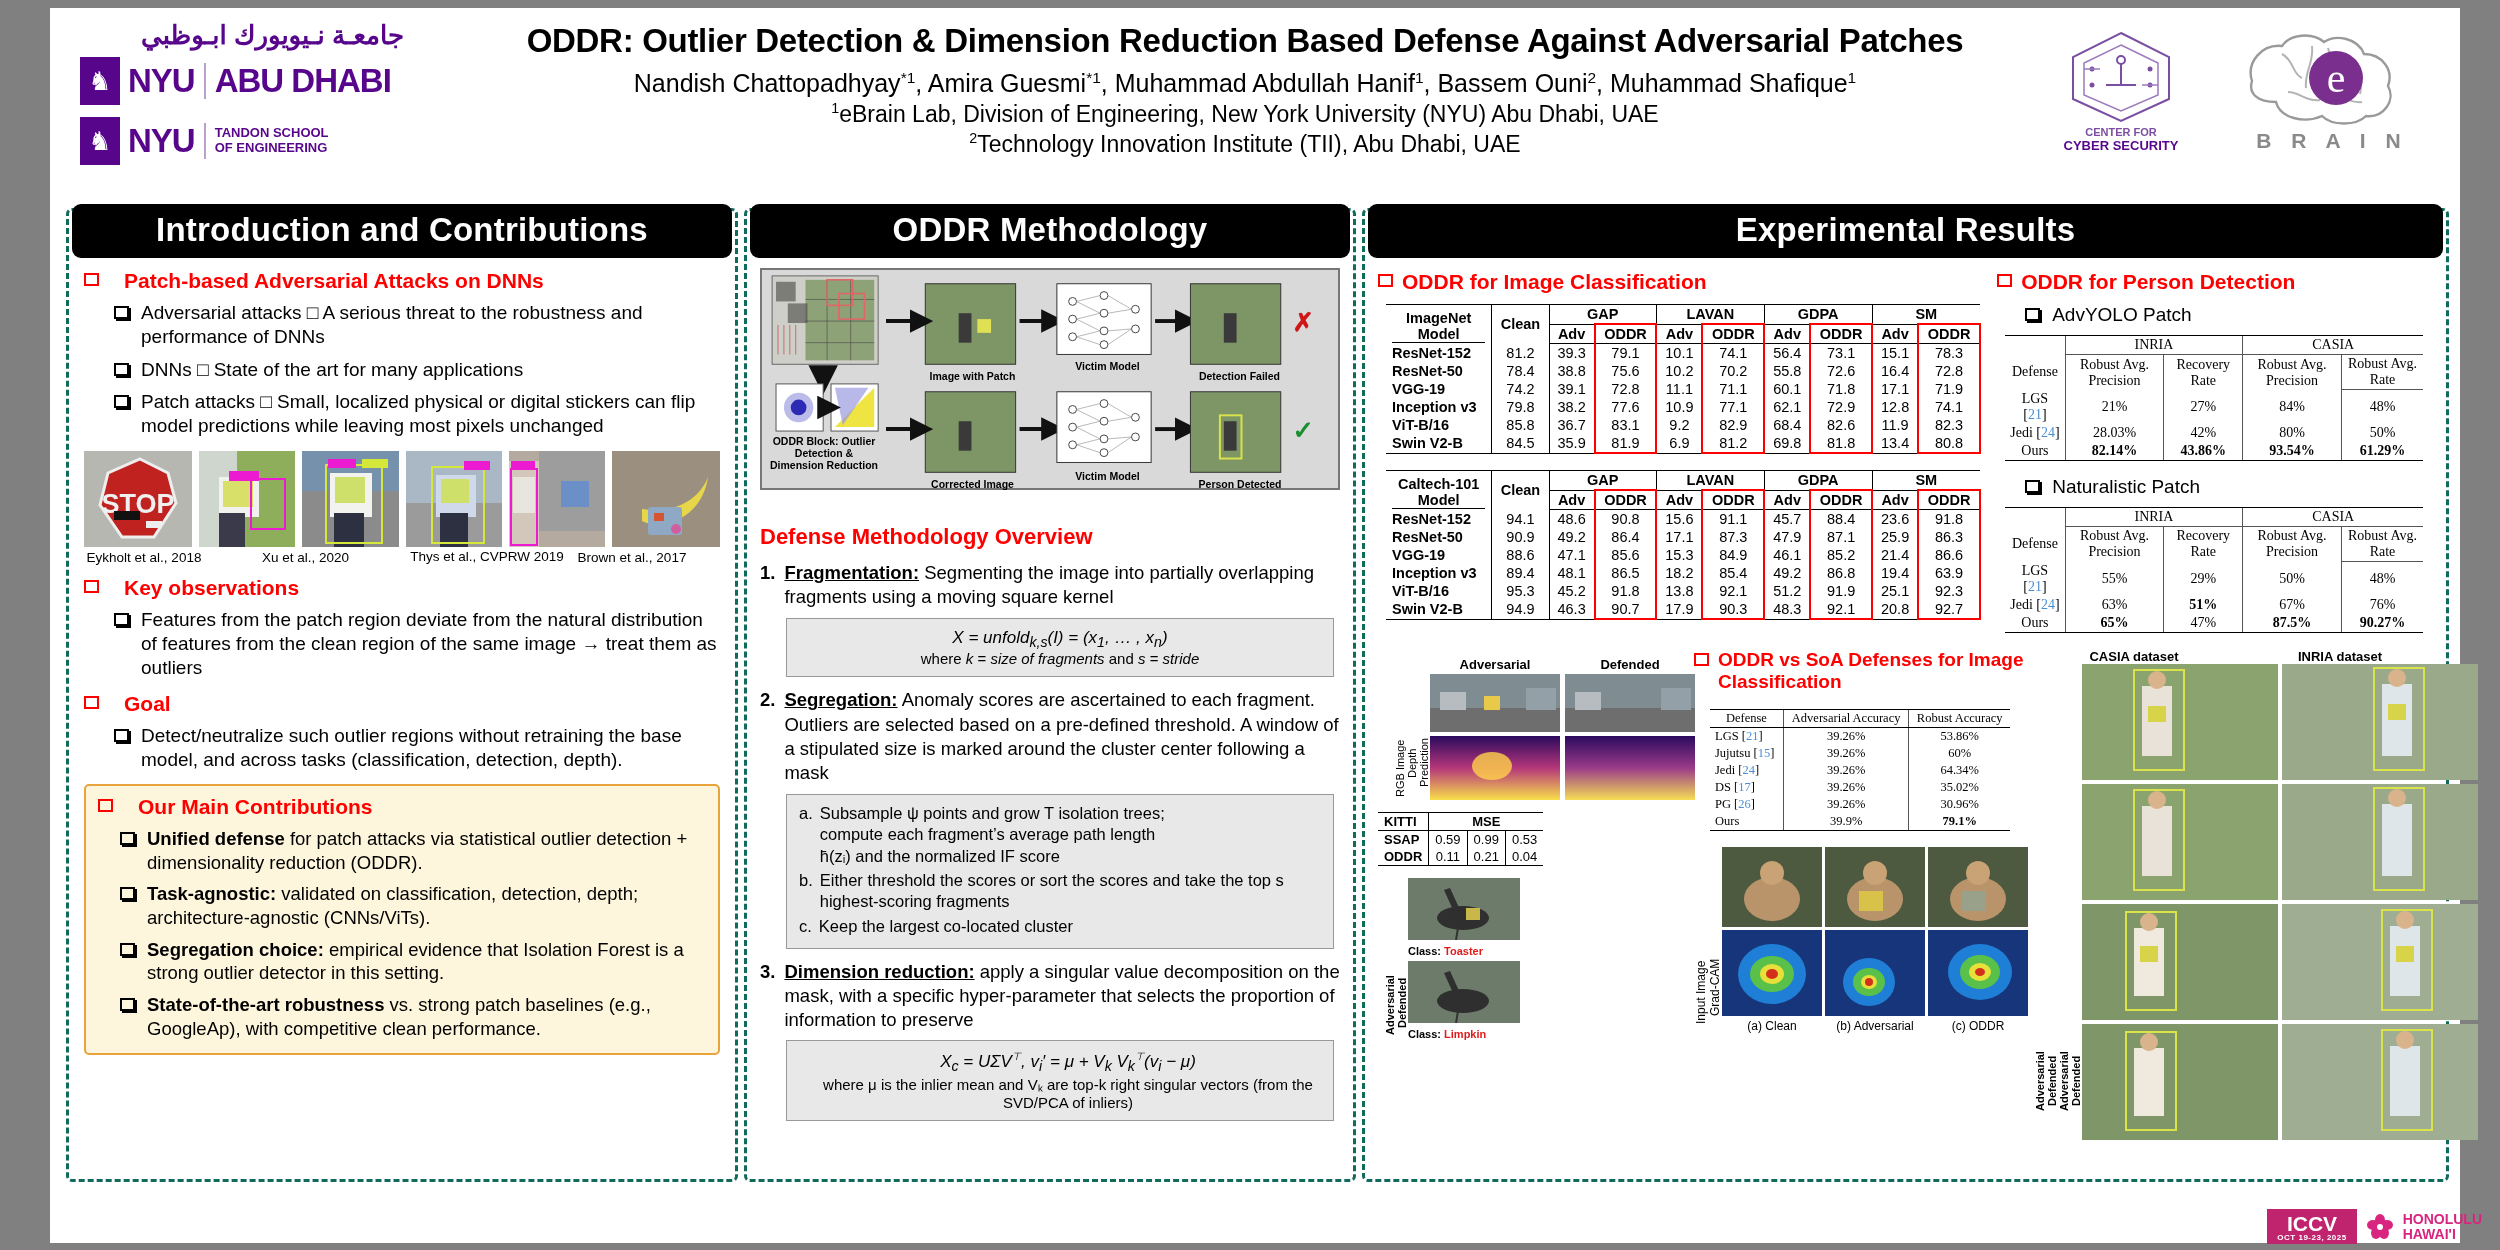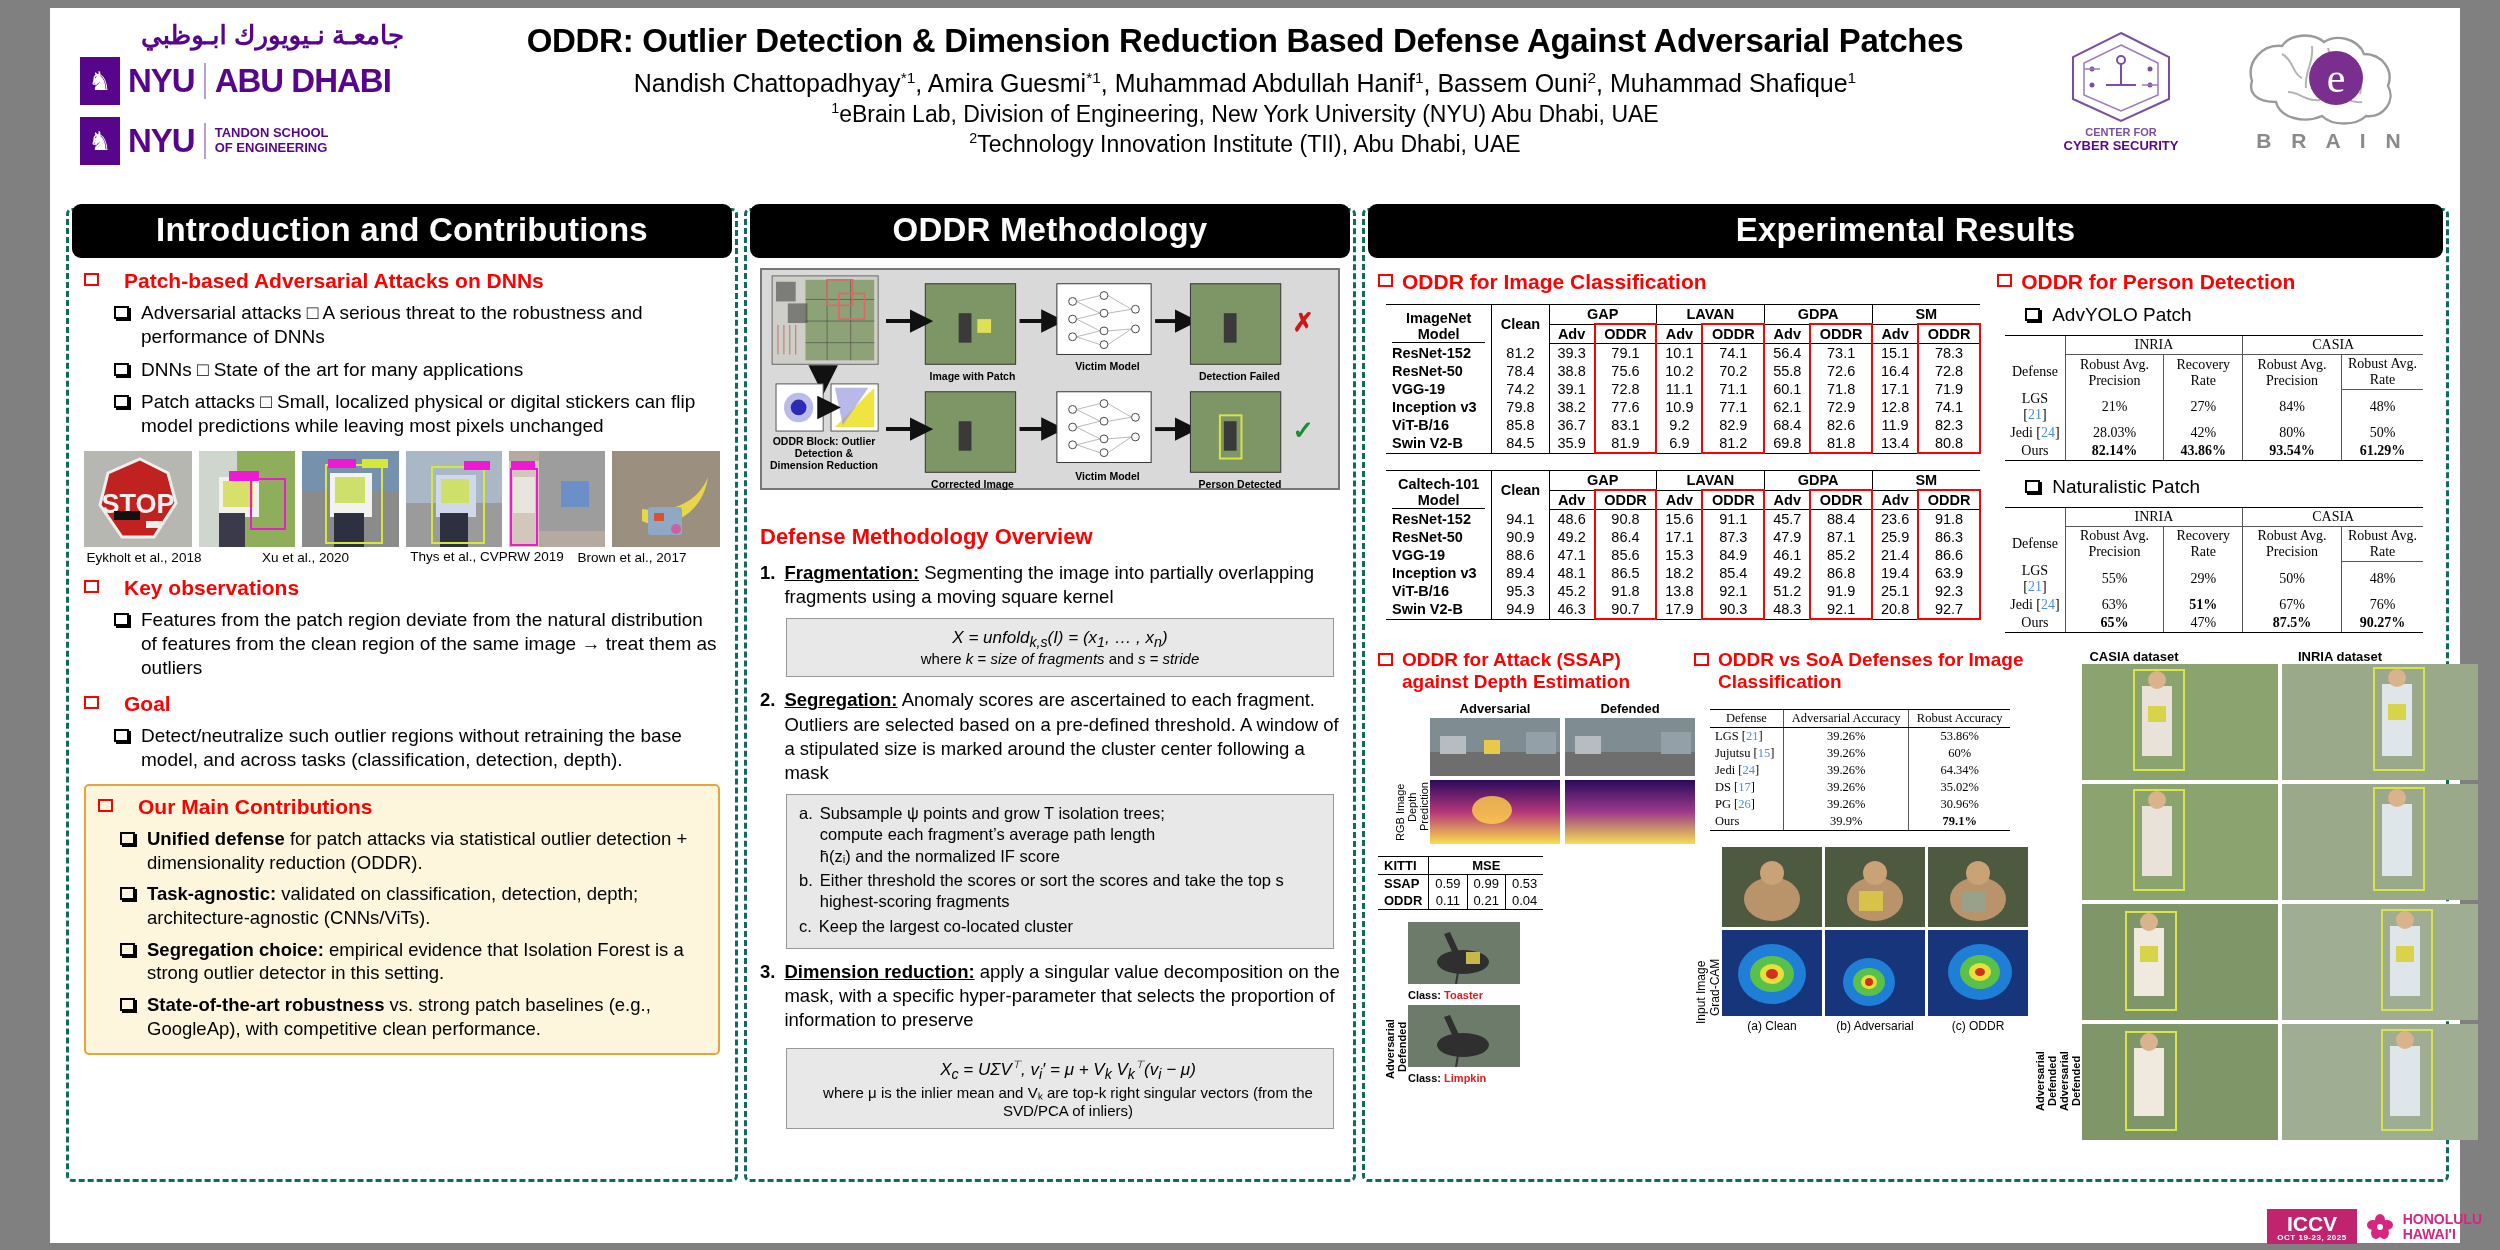--- a/index.html
+++ b/index.html
@@ -454,21 +454,21 @@
           <div>
               <span>c.</span>
               <span>Keep the largest co-located cluster</span>
             </div>
         </div>
 
         <div class="step">
           <span class="num">3.</span>
           <span><u>Dimension reduction:</u><span> apply a singular value decomposition on the mask, with a specific hyper-parameter that selects the proportion of information to preserve</span></span>
         </div>
-        <div class="eqbox" style="margin-top:16px;padding-left:26px;">
+        <div class="eqbox" style="margin-top:8px;padding-left:26px;">
           <div><em class="it">X<sub>c</sub> = UΣV<sup>⊤</sup>,  v<sub>i</sub>′ = μ + V<sub>k</sub> V<sub>k</sub><sup>⊤</sup>(v<sub>i</sub> − μ)</em></div>
           <div class="sub">where μ is the inlier mean and Vₖ are top-k right singular vectors (from the SVD/PCA of inliers)</div>
         </div>
       </div>
     </div>
 
     <div class="col col-3">
       <div class="banner">Experimental Results</div>
 
       <div style="position:relative; padding:0 10px;">
@@ -764,24 +764,20 @@
                     <td class="vl bl" style="font-weight:bold">90.27%</td>
                   </tr>
             </tbody>
               </table>
           </div>
         </div>
 
         <div style="display:flex; margin-top:16px;">
 
           <div style="width:310px;">
-            <div class="r-head" style="font-size:19px">
-              <span class="cbox"></span>
-              <span>ODDR for Attack (SSAP) against Depth Estimation</span>
-            </div>
             <div style="display:flex;margin-top:8px;margin-left:16px;">
               <div style="writing-mode:vertical-rl;transform:rotate(180deg);font-size:11px;text-align:center;">
                 <div style="height:64px">RGB Image</div>
                 <div style="height:74px">Depth Prediction</div>
               </div>
               <div>
                 <div style="display:flex;gap:5px;font-size:13px;font-weight:bold;">
                   <span style="width:130px;text-align:center">Adversarial</span>
                   <span style="width:130px;text-align:center">Defended</span>
                 </div>

